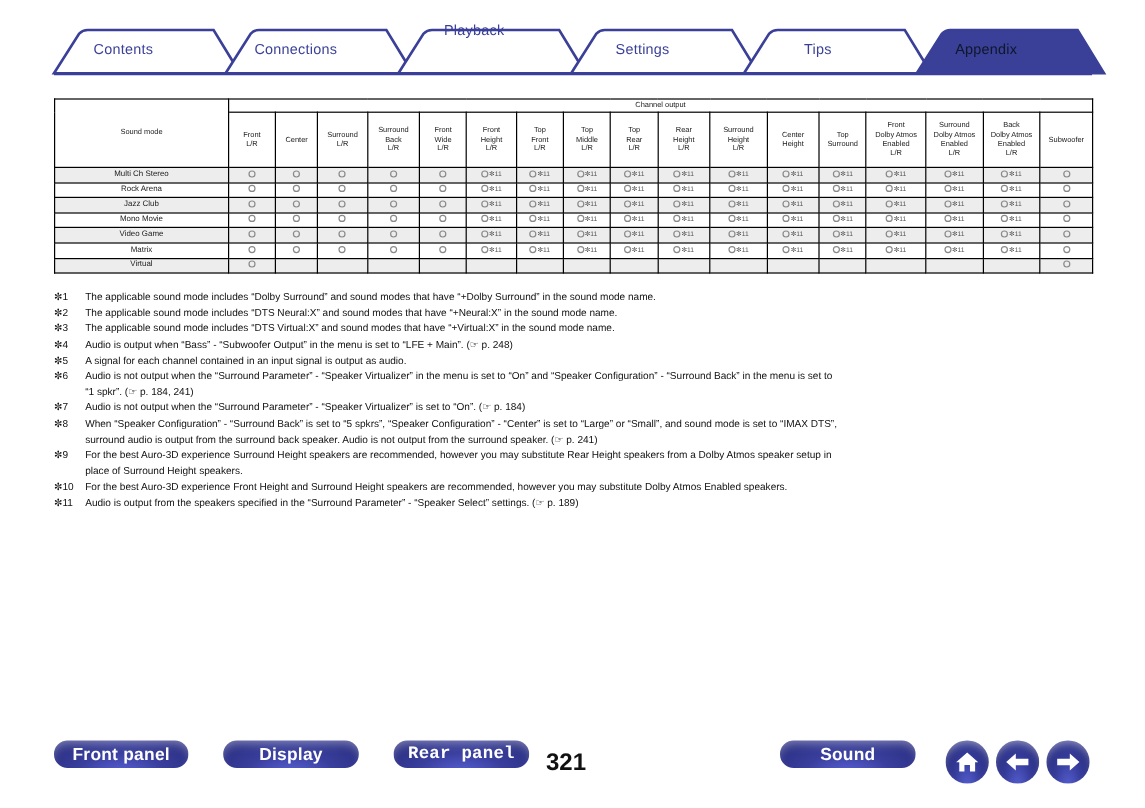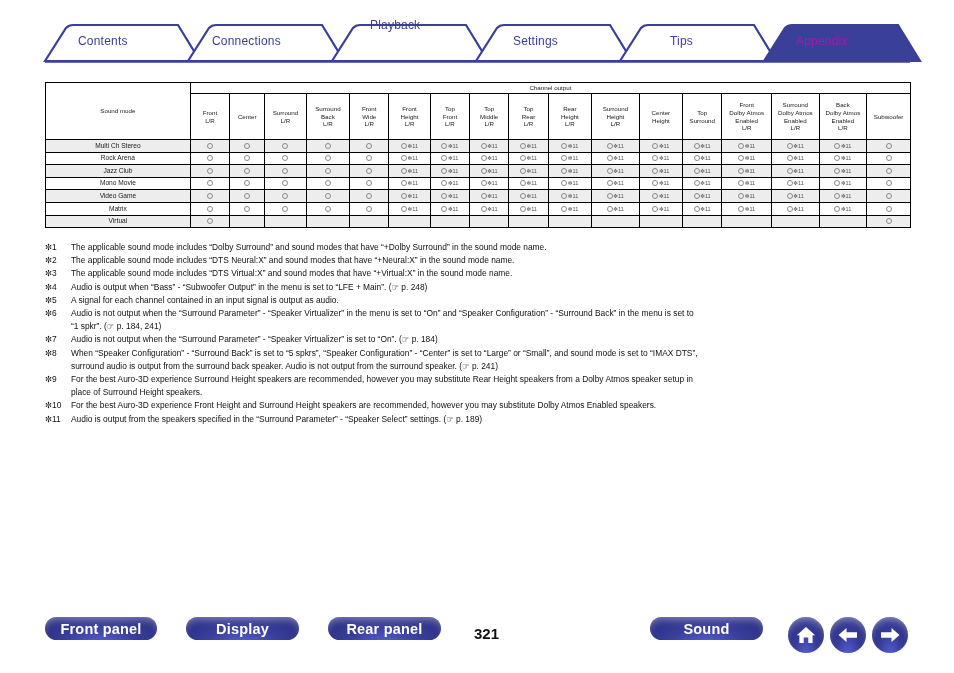--- a/index.html
+++ b/index.html
@@ -21,21 +21,21 @@
   .tabbar svg { display: block; }
   .tab-label {
     position: absolute;
     font-size: 12px;
     font-weight: normal;
     color: #3a3f98;
     white-space: nowrap;
     letter-spacing: .2px;
     line-height: 1;
   }
-  .tab-label.active { color: #a21caf; }
+  .tab-label.active { color: #0f172a; }
 
   
   .table-wrap {
     position: absolute;
     left: 45px; top: 82px;
     width: 866px;
   }
   table.ch {
     border-collapse: collapse;
     table-layout: fixed;
@@ -122,24 +122,24 @@
     font-weight: bold;
     display: flex;
     align-items: center;
     justify-content: center;
     letter-spacing: .2px;
     box-shadow: inset 0 6px 9px -4px rgba(255,255,255,.45);
   }
   .pagenum {
     position: absolute;
     top: 8px;
-    font-size: 15px;
+    font-size: 20px;
     font-weight: bold;
     color: #111;
-    text-align: right;
+    text-align: left;
   }
   .roundbtn {
     position: absolute;
     top: 0;
     width: 36px; height: 36px;
     border-radius: 50%;
     background: radial-gradient(ellipse at 50% 120%, #5a63d8 0%, #353b99 48%, #1f2472 100%);
     background-color: #2f3596;
     display: flex;
     align-items: center;
@@ -486,21 +486,21 @@
     </div>
     <div class="note">
       <span class="num">✼11</span>
       <span class="txt">Audio is output from the speakers specified in the “Surround Parameter” - “Speaker Select” settings.  (☞ p. 189)</span>
     </div>
   </div>
 
 <div class="botnav">
   <div class="pill" style="left:45px;  width:112px;">Front panel</div>
   <div class="pill" style="left:186px; width:113px;">Display</div>
-  <div class="pill" style="left:328px; width:113px;">Rear panel</div>
+  <div class="pill" style="left:328px; width:113px;font-family:Liberation Mono, monospace;">Rear panel</div>
   <div class="pagenum" style="left:455px; width:44px;">321</div>
   <div class="pill" style="left:650px; width:113px;">Sound</div>
 
   <div class="roundbtn" style="left:788px;">
     <span>
       <svg width="22" height="20" viewBox="0 0 22 20">
         <path d="M11 2 L20.2 10.2 L17.6 10.2 L17.6 18 L13.3 18 L13.3 12.4 L8.7 12.4 L8.7 18 L4.4 18 L4.4 10.2 L1.8 10.2 Z" fill="#ffffff"></path>
       </svg>
     </span>
   </div>

